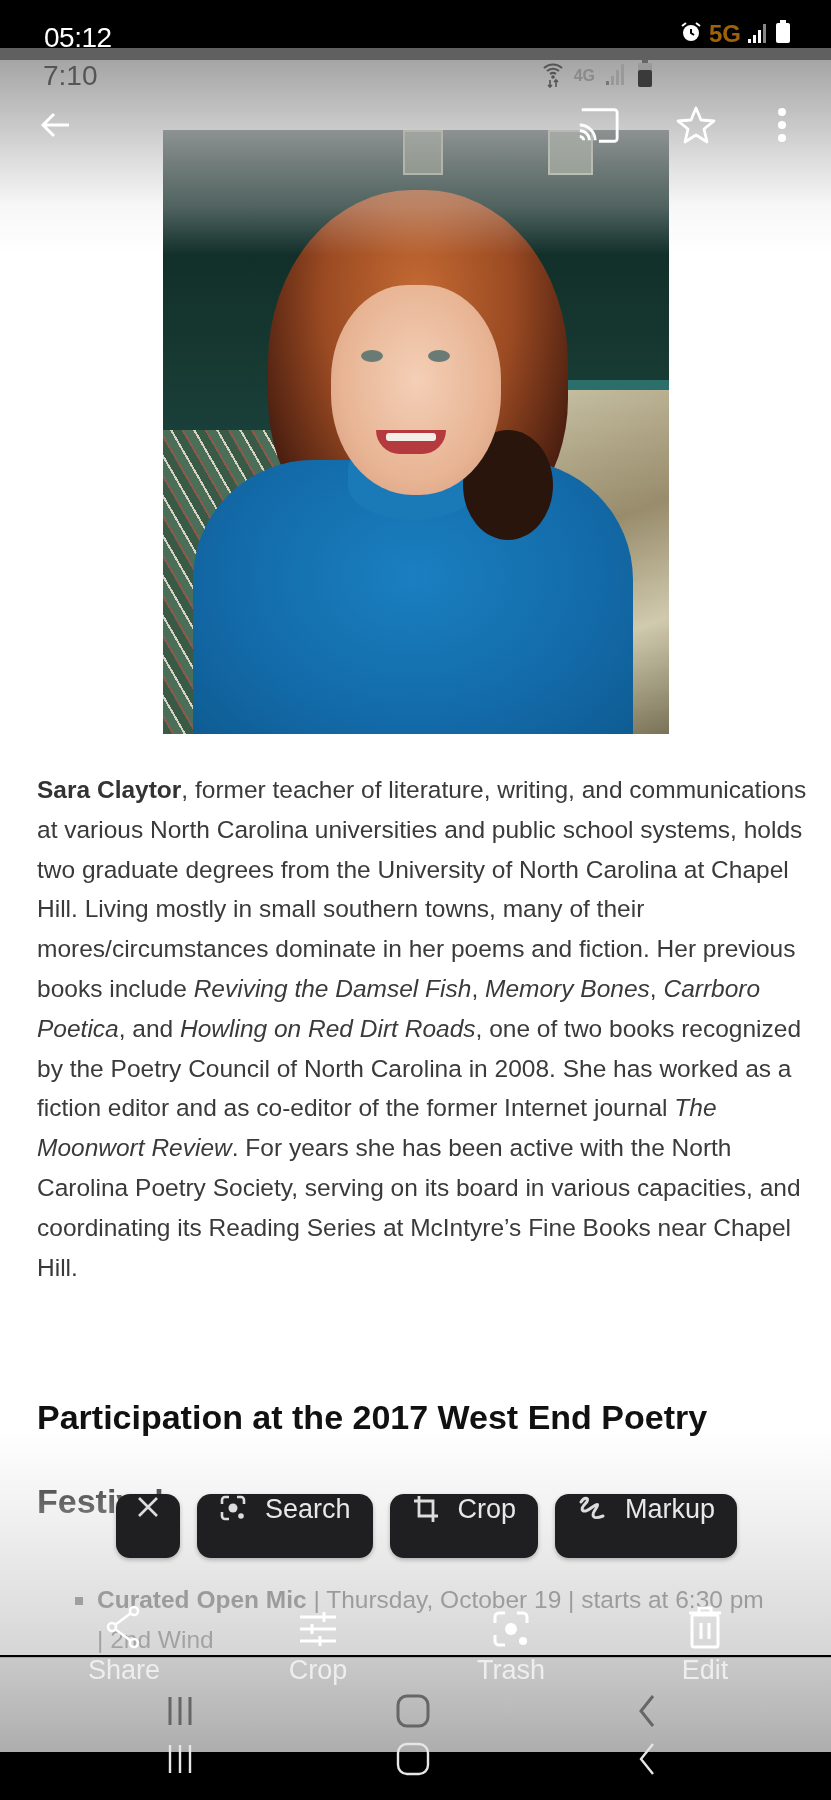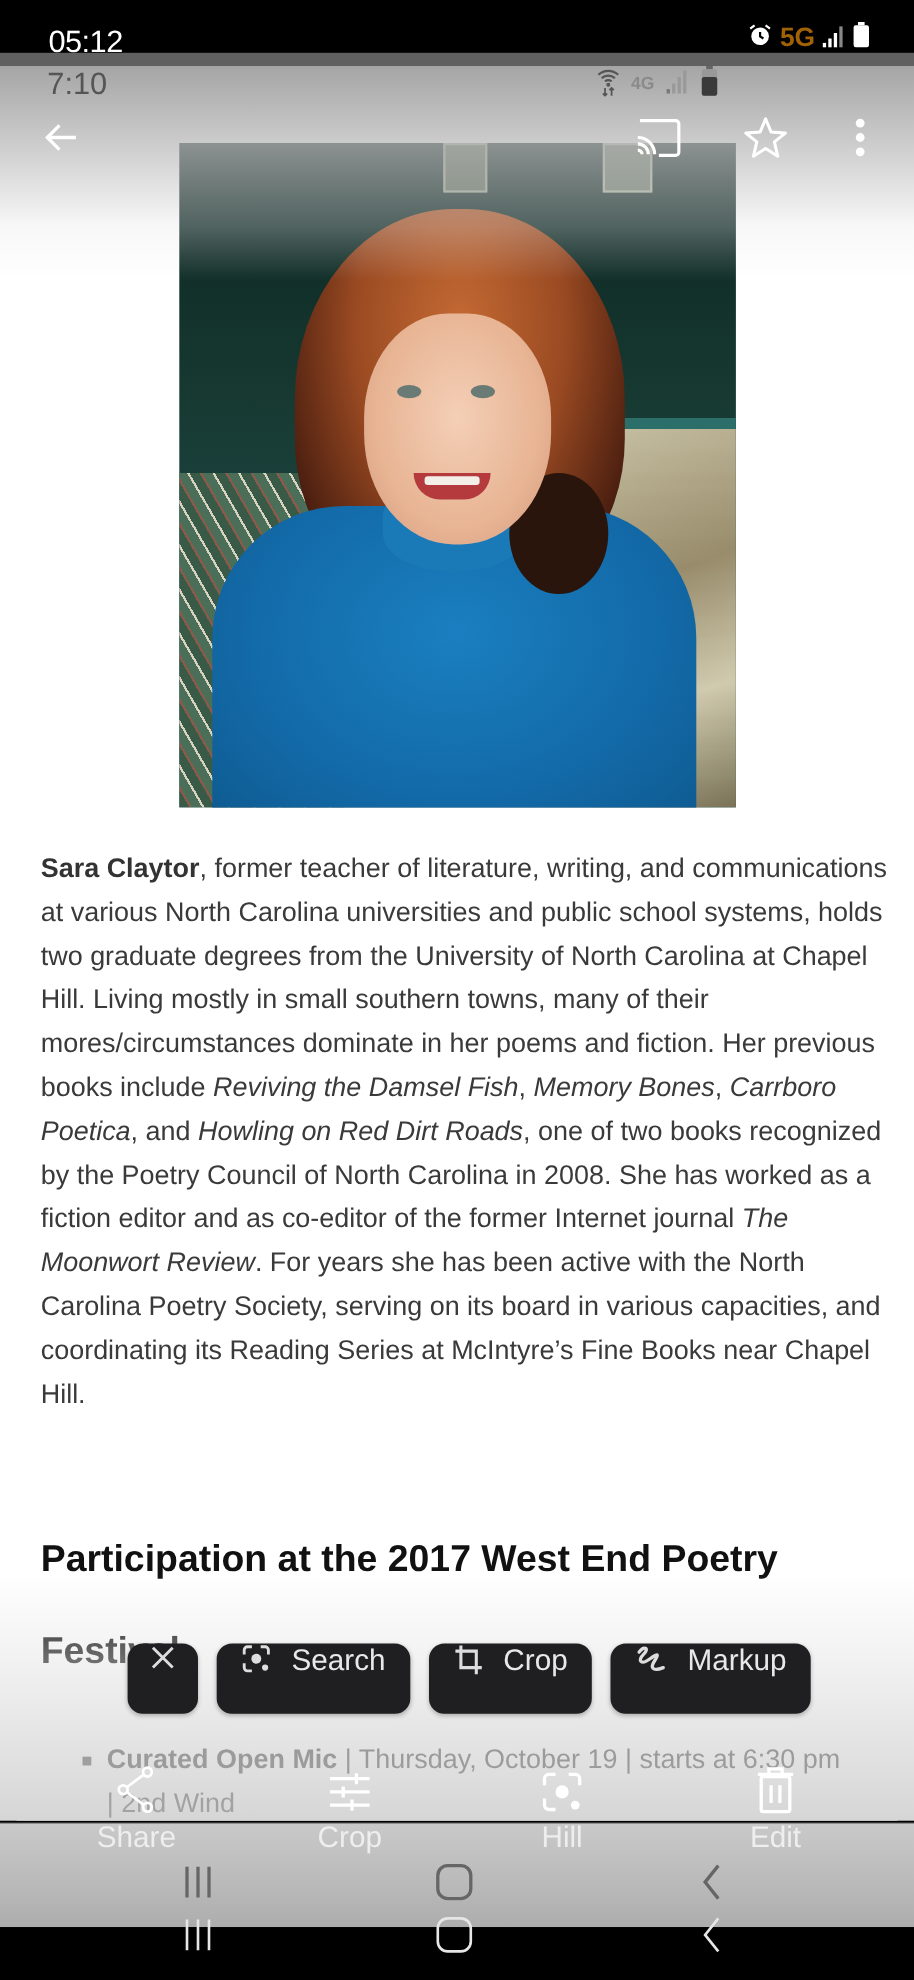--- a/index.html
+++ b/index.html
@@ -273,21 +273,21 @@
           <path d="M2 8h32M12 8V3h12v5" stroke="#fff" stroke-width="3" fill="none"></path>
           <rect x="5" y="10" width="26" height="32" rx="2" stroke="#fff" stroke-width="3" fill="none"></rect>
           <path d="M14 18v16M22 18v16" stroke="#fff" stroke-width="3"></path>
         </svg>
     </div>
   </div>
 </div>
 <div class="action-labels">
   <span style="left:44px">Share</span>
   <span style="left:238px">Crop</span>
-  <span style="left:431px">Hill</span>
+  <span style="left:431px">Trash</span>
   <span style="left:625px">Edit</span>
 </div>
 
 <div class="nav-inner">
   <div class="nav-btn" style="left:150px">
     <svg width="30" height="32" viewBox="0 0 30 32">
         <path d="M5 2v28M15 2v28M25 2v28" stroke="#666" stroke-width="3"></path>
       </svg>
   </div>
   <div class="nav-btn" style="left:383px">

